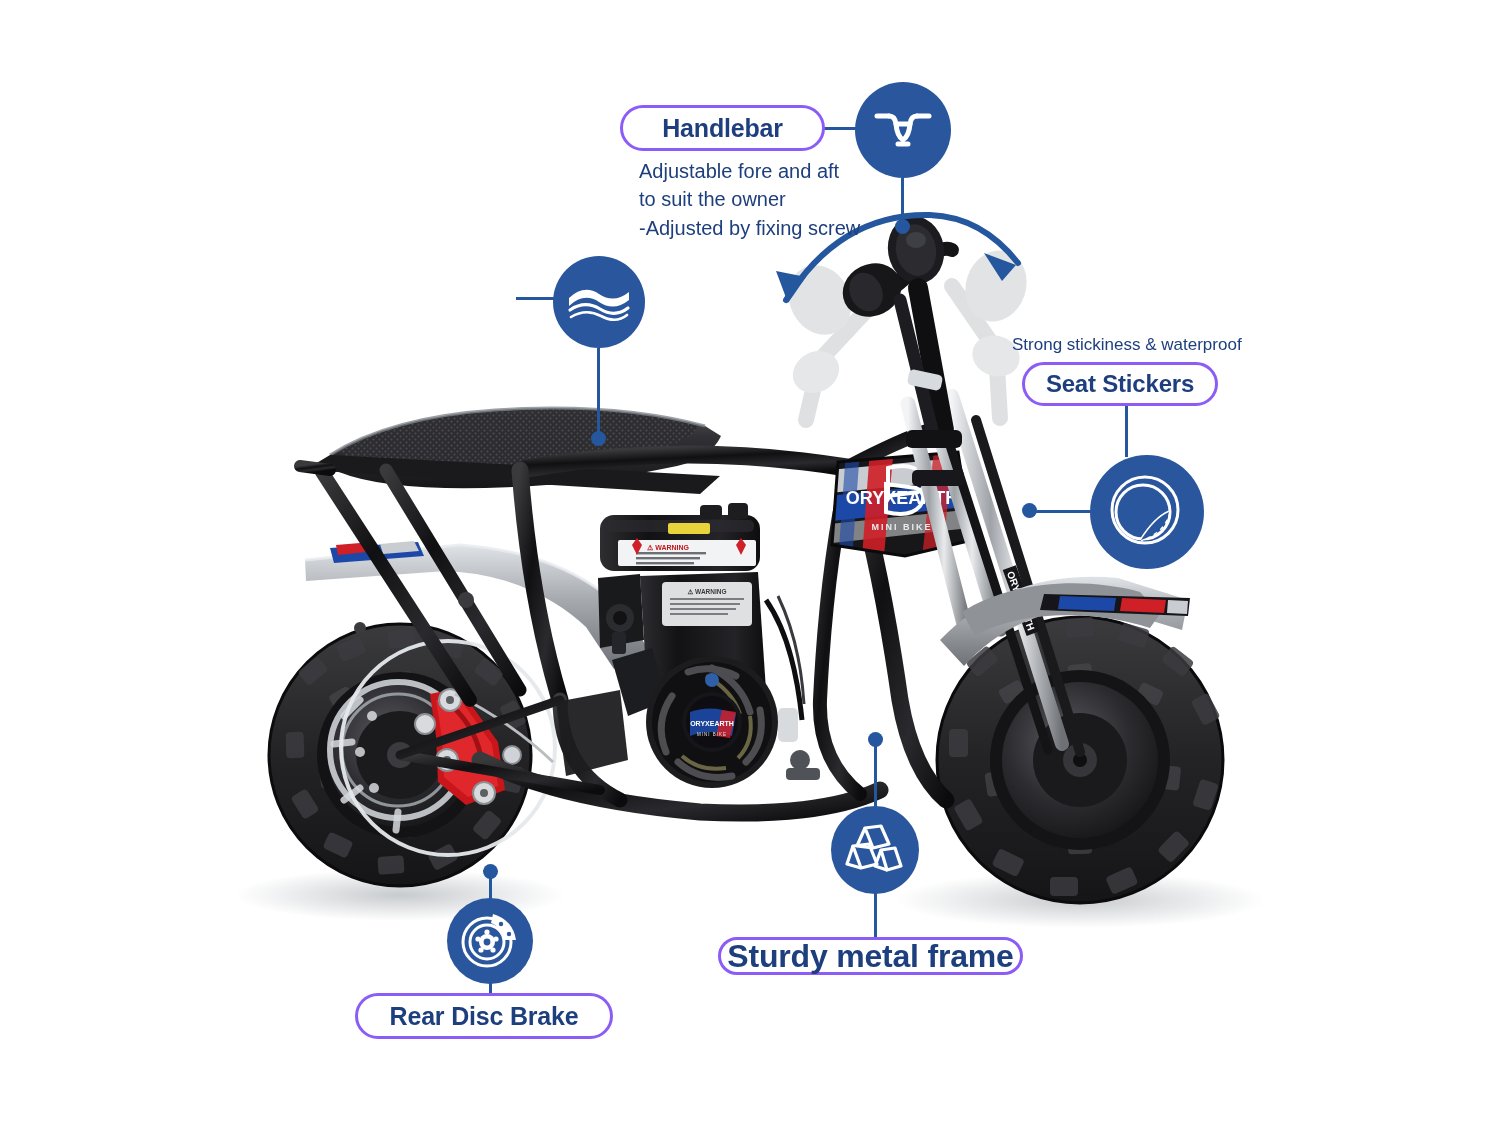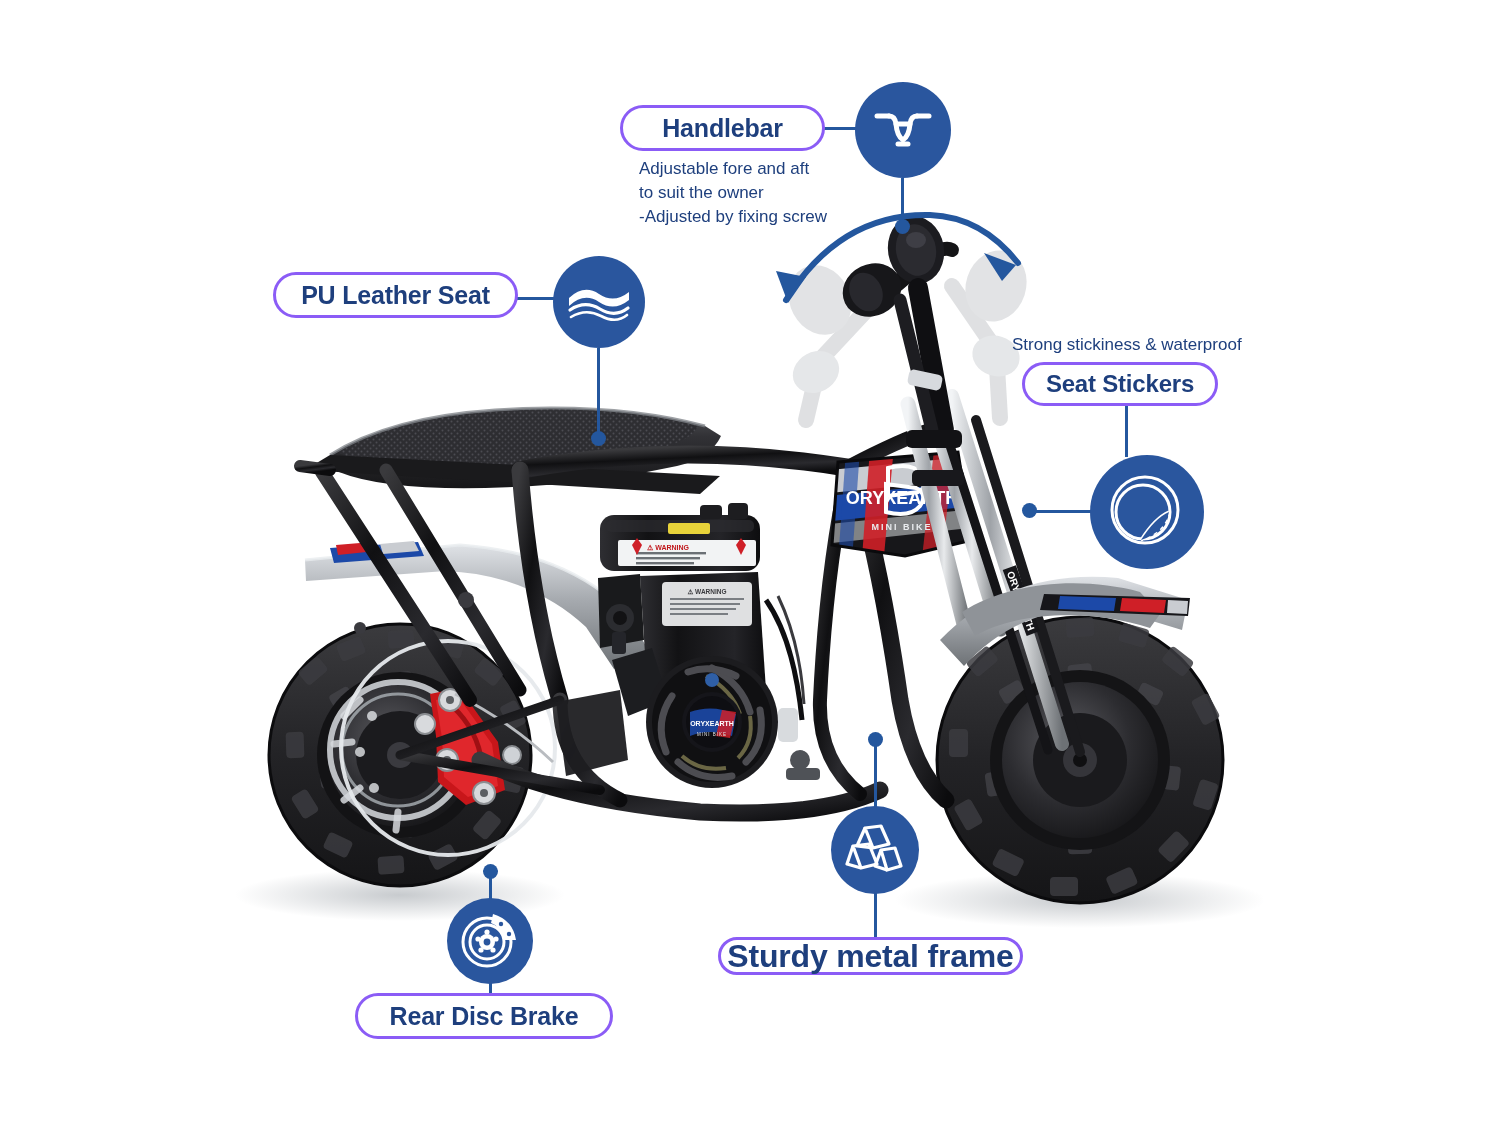--- a/index.html
+++ b/index.html
@@ -25,21 +25,21 @@
   }
   .pill.p-handlebar { left: 620px; top: 105px; width: 205px; height: 46px; font-size: 25px; }
   .pill.p-seat      { left: 273px; top: 272px; width: 245px; height: 46px; font-size: 25px; }
   .pill.p-stickers  { left: 1022px; top: 362px; width: 196px; height: 44px; font-size: 24px; }
   .pill.p-frame     { left: 718px; top: 937px; width: 305px; height: 38px; font-size: 32px; }
   .pill.p-brake     { left: 355px; top: 993px; width: 258px; height: 46px; font-size: 25px; }
 
   .subtext {
     position: absolute;
     color: #1e3f7d;
-    font-size: 17px;
+    font-size: 20px;
     line-height: 1.42;
     font-weight: normal;
     white-space: pre-line;
   }
   .subtext.s-handlebar { left: 639px; top: 157px; }
   .subtext.s-stickers  { left: 1012px; top: 333px; font-size: 17px; }
 
   
   .badge {
     position: absolute;
@@ -521,23 +521,20 @@
     </svg>
   </div>
 
   <div class="pill p-handlebar">
     <span>Handlebar</span>
   </div>
   <div class="subtext s-handlebar">Adjustable fore and aft
 to suit the owner
 -Adjusted by fixing screw</div>
 
-  <div class="pill p-seat">
-    <span>PU Leather Seat</span>
-  </div>
 
   <div class="subtext s-stickers">Strong stickiness &amp; waterproof</div>
   <div class="pill p-stickers">
     <span>Seat Stickers</span>
   </div>
 
   <div class="pill p-frame">
     <span>Sturdy metal frame</span>
   </div>
 

